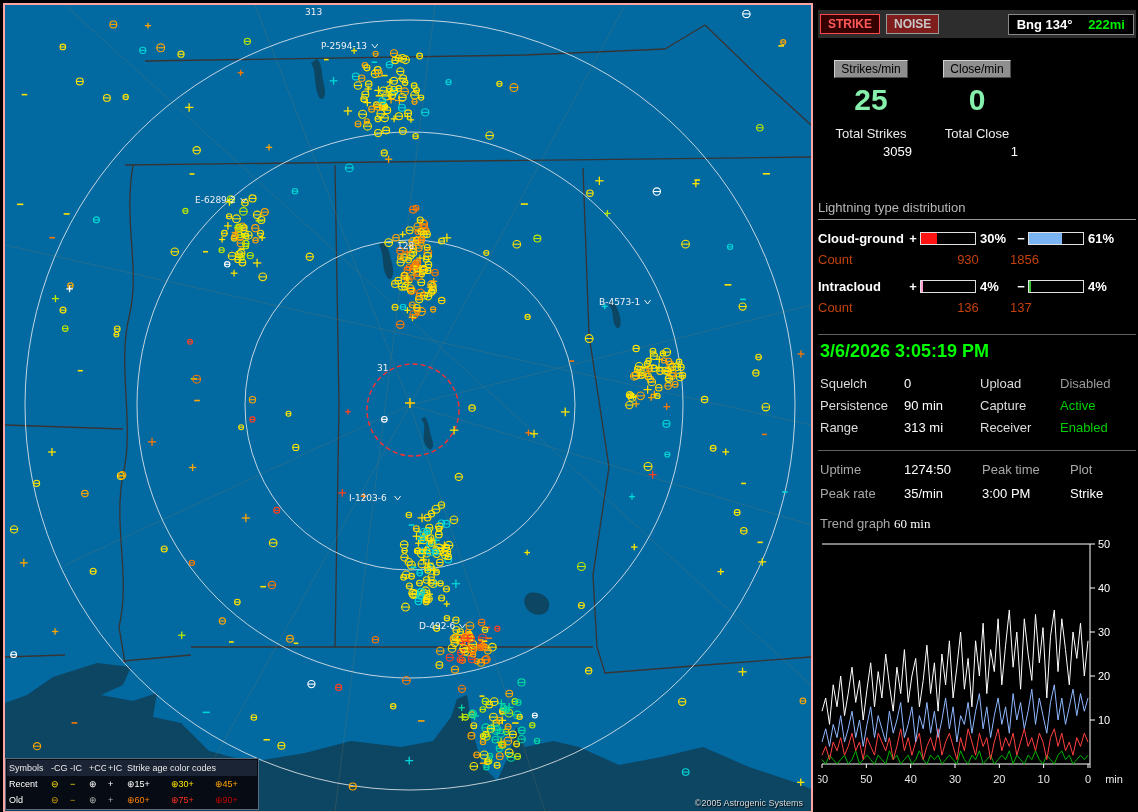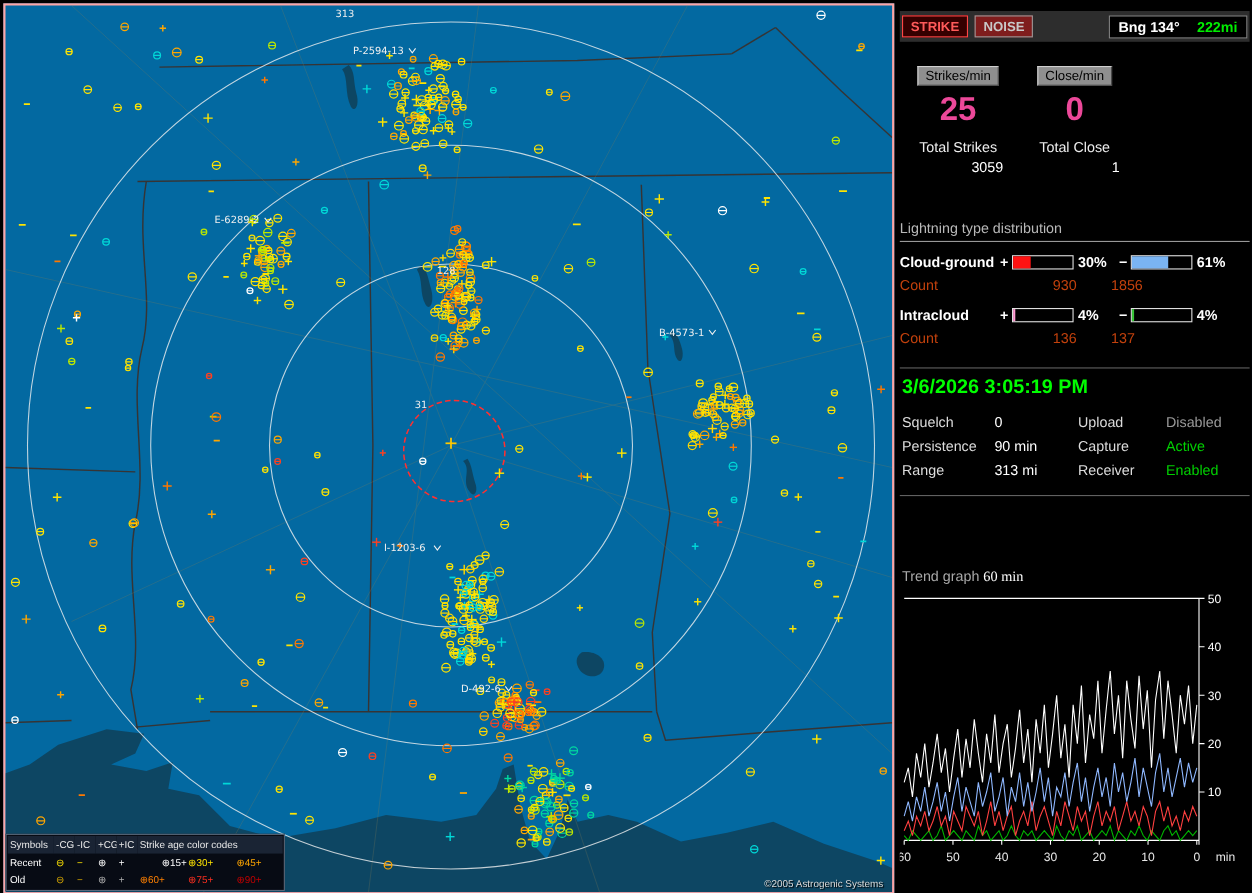--- a/index.html
+++ b/index.html
@@ -31,21 +31,21 @@
   .btn-noise{display:inline-block;border:1px solid #9a9a9a;background:#7f1d1d;
              color:#c8c8c8;font-weight:bold;font-size:12px;padding:2px 7px;cursor:pointer;}
   .bng-box{margin-left:auto;background:#000;border:1px solid #888;padding:2px 8px;
            font-weight:bold;color:#fff;font-size:13px;}
   .bng-dist{color:#00ee00;margin-left:12px;}
 
   .rate-grid{position:absolute;top:56px;left:0;width:100%;
              display:grid;grid-template-columns:1fr 1fr 1fr;text-align:center;}
   .rate-btn{display:inline-block;background:#8f8f8f;color:#000;font-size:12px;
             padding:1px 6px;border:1px solid;border-color:#d0d0d0 #4a4a4a #4a4a4a #d0d0d0;cursor:pointer;}
-  .rate-num{font-size:30px;font-weight:bold;color:#ec4899;margin-top:5px;}
+  .rate-num{font-size:30px;font-weight:bold;color:#86efac;margin-top:5px;}
   .tot-label{color:#ececec;font-size:13px;margin-top:9px;white-space:nowrap;}
   .tot-val{color:#fff;font-size:13px;text-align:right;padding-right:12px;margin-top:3px;}
 
   .dist-section{position:absolute;top:196px;left:0;width:100%;}
   .dist-title{color:#b8b8b8;font-size:13px;border-bottom:1px solid #989898;
               padding-bottom:4px;margin-bottom:8px;}
   .d-row{display:flex;align-items:center;height:20px;}
   .d-label{width:88px;font-weight:bold;color:#fff;}
   .d-sign{width:14px;color:#fff;font-weight:bold;text-align:center;}
   .d-bar{width:54px;height:11px;border:1px solid #e0e0e0;background:#000;
@@ -1422,21 +1422,21 @@
         <div class="lg-h">-CG</div>
         <div class="lg-h">-IC</div>
         <div class="lg-h">+CG</div>
         <div class="lg-h">+IC</div>
         <div class="lg-h" style="grid-column: span 3;">Strike age color codes</div>
         <div class="lg-c">Recent</div>
         <div class="lg-c" style="color: rgb(255, 228, 0);">⊖</div>
         <div class="lg-c" style="color: rgb(255, 228, 0);">−</div>
         <div class="lg-c" style="color: rgb(255, 255, 255);">⊕</div>
         <div class="lg-c" style="color: rgb(255, 255, 255);">+</div>
-        <div class="lg-c" style="color: rgb(255, 255, 255); margin-left: 20px;">⊕15+</div>
+        <div class="lg-c" style="color: rgb(255, 255, 255);">⊕15+</div>
         <div class="lg-c" style="color: rgb(255, 228, 0);">⊕30+</div>
         <div class="lg-c" style="color: rgb(255, 166, 0);">⊕45+</div>
         <div class="lg-c">Old</div>
         <div class="lg-c" style="color: rgb(216, 168, 0);">⊖</div>
         <div class="lg-c" style="color: rgb(216, 168, 0);">−</div>
         <div class="lg-c" style="color: rgb(176, 176, 176);">⊕</div>
         <div class="lg-c" style="color: rgb(176, 176, 176);">+</div>
         <div class="lg-c" style="color: rgb(255, 128, 0);">⊕60+</div>
         <div class="lg-c" style="color: rgb(255, 48, 32);">⊕75+</div>
         <div class="lg-c" style="color: rgb(192, 0, 0);">⊕90+</div>
@@ -1525,20 +1525,31 @@
     <span class="set-v val-active">Active</span>
 
     <span class="set-lb">Range</span>
     <span class="set-v">313 mi</span>
     <span class="set-lb">Receiver</span>
     <span class="set-v val-active">Enabled</span>
   </div>
 
   <div class="divider" style="top:446px"></div>
 
+  <div class="stat-grid">
+    <span class="st-lb">Uptime</span>
+    <span class="st-v">1274:50</span>
+    <span class="st-lb">Peak time</span>
+    <span class="st-lb">Plot</span>
+
+    <span class="st-lb">Peak rate</span>
+    <span class="st-v">35/min</span>
+    <span class="st-v">3:00 PM</span>
+    <span class="st-v">Strike</span>
+  </div>
 
   <div class="trend-row">
     <span class="st-lb">Trend graph</span>
     <span class="st-v">60 min</span>
   </div>
 
   <svg id="trend-svg" viewBox="0 0 318 268">
       <line x1="4" x2="272" y1="8" y2="8" stroke="#fff" stroke-width="1"></line>
       <line x1="272" x2="272" y1="8" y2="232" stroke="#fff" stroke-width="1"></line>
       <line x1="4" x2="272" y1="228" y2="228" stroke="#fff" stroke-width="1"></line>

